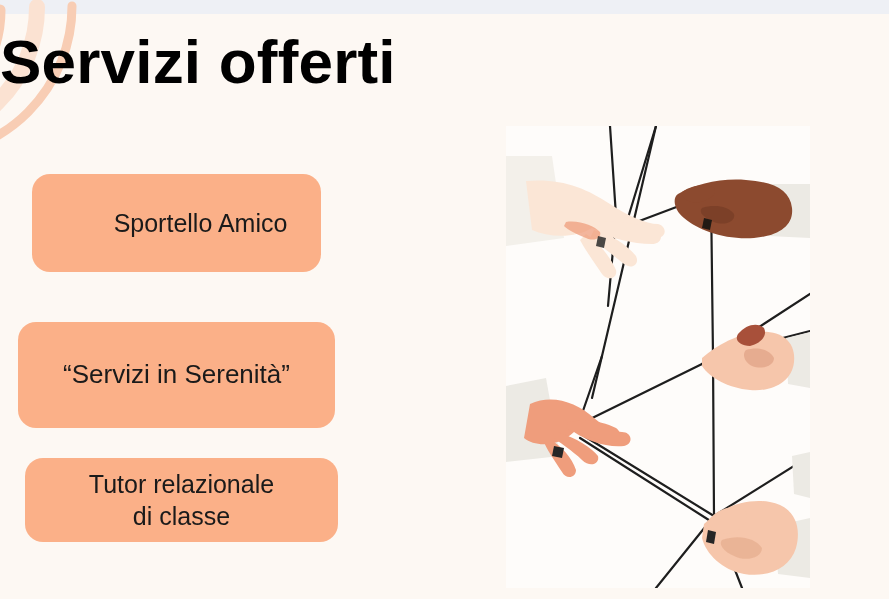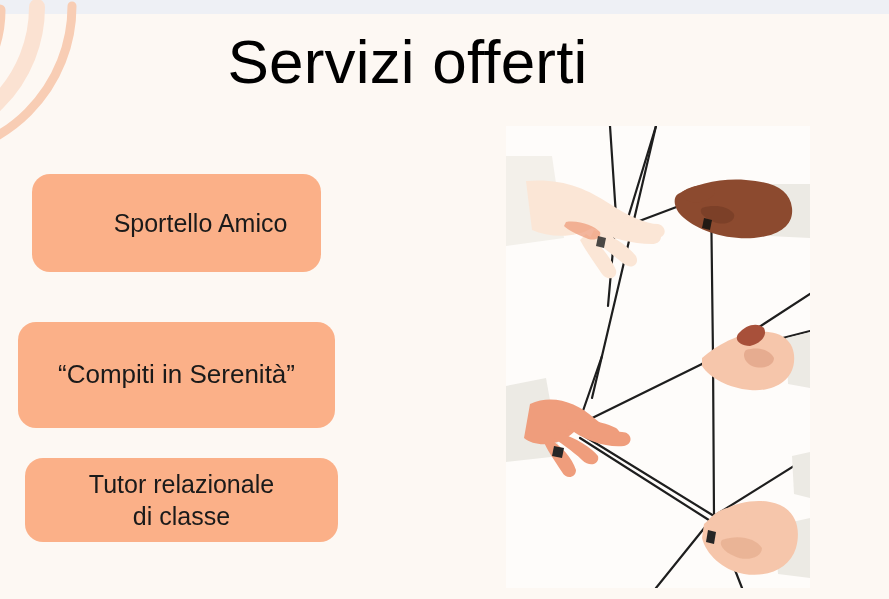--- a/index.html
+++ b/index.html
@@ -41,24 +41,24 @@
     height: 260px;
     pointer-events: none;
   }
 
   
   #slide-title {
     position: absolute;
     left: 0;
     top: 28px;
     width: 815px;
-    text-align: center;
+    text-align: left;
     font-family: "Liberation Sans", sans-serif;
     font-size: 62px;
-    font-weight: 400;
+    font-weight: 700;
     letter-spacing: 0.2px;
     color: #000000;
     line-height: 1.1;
     white-space: nowrap;
   }
 
   
   .pill {
     position: absolute;
     background: #fbb088;
@@ -134,21 +134,21 @@
     </svg>
   </div>
 
   <div id="slide-title">Servizi offerti</div>
 
   <div class="pill" id="pill-sportello">
     <span class="pill-label">Sportello Amico</span>
   </div>
 
   <div class="pill" id="pill-compiti">
-    <span class="pill-label">“Compiti in Serenità”</span>
+    <span class="pill-label">“Servizi in Serenità”</span>
   </div>
 
   <div class="pill" id="pill-tutor">
     <span class="pill-label">Tutor relazionale
 di classe</span>
   </div>
 
   <div id="illustration">
     <svg width="304" height="462" viewBox="0 0 304 462" xmlns="http://www.w3.org/2000/svg">
       <rect x="0" y="0" width="304" height="462" fill="#fefcfa"></rect>

